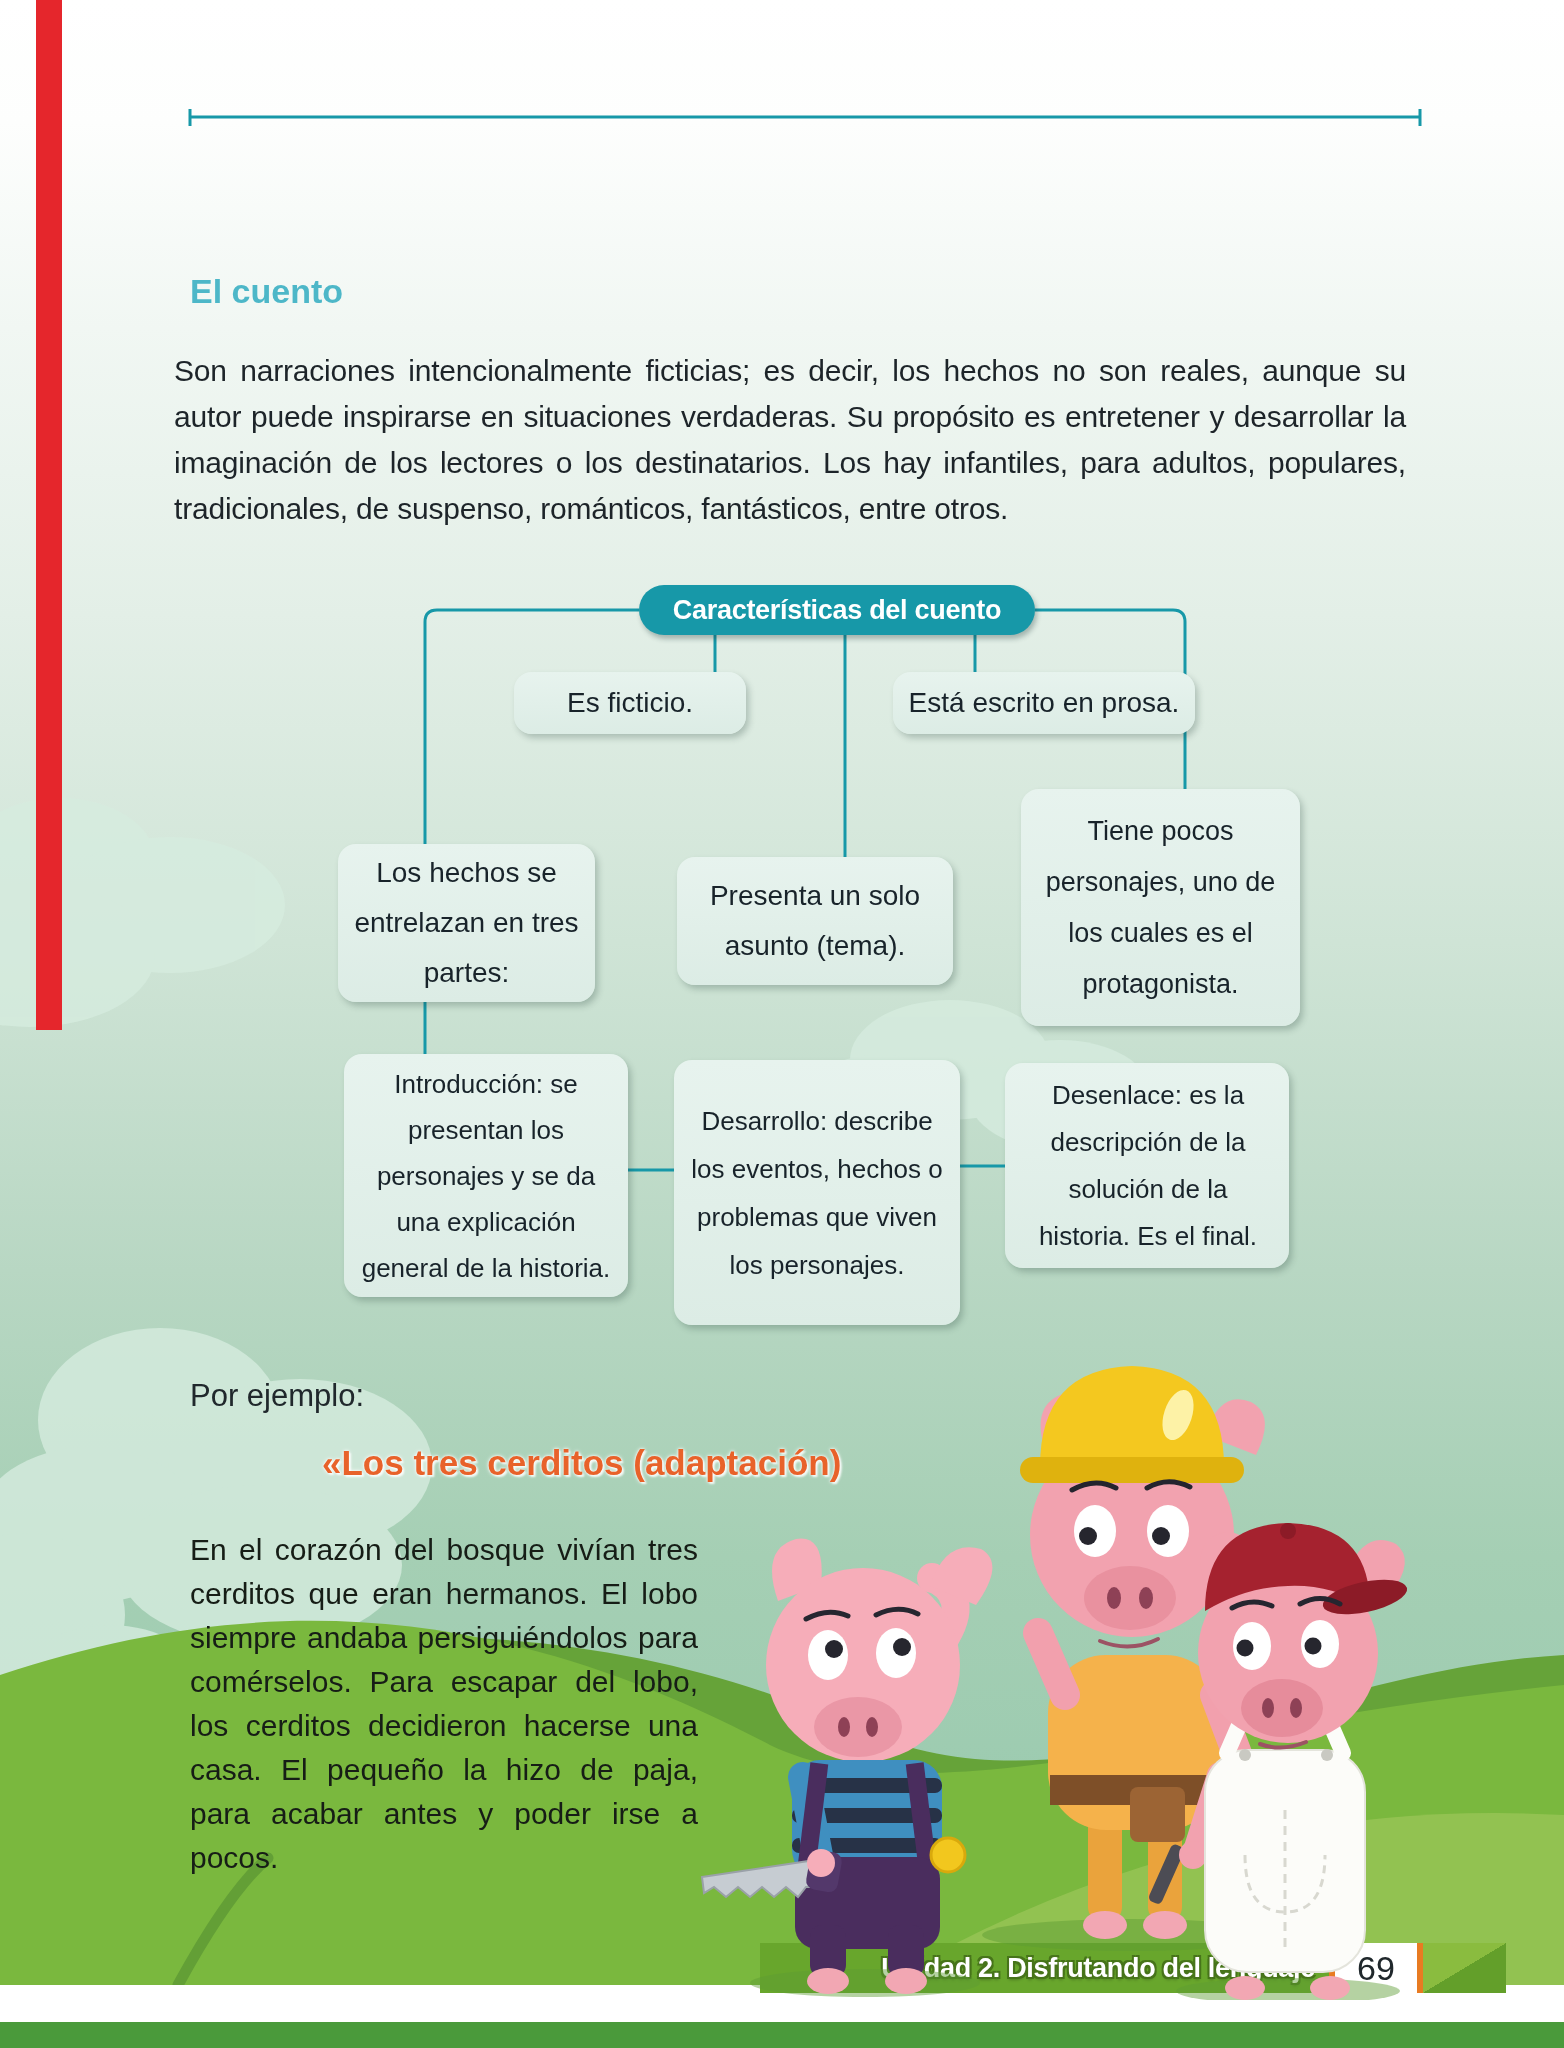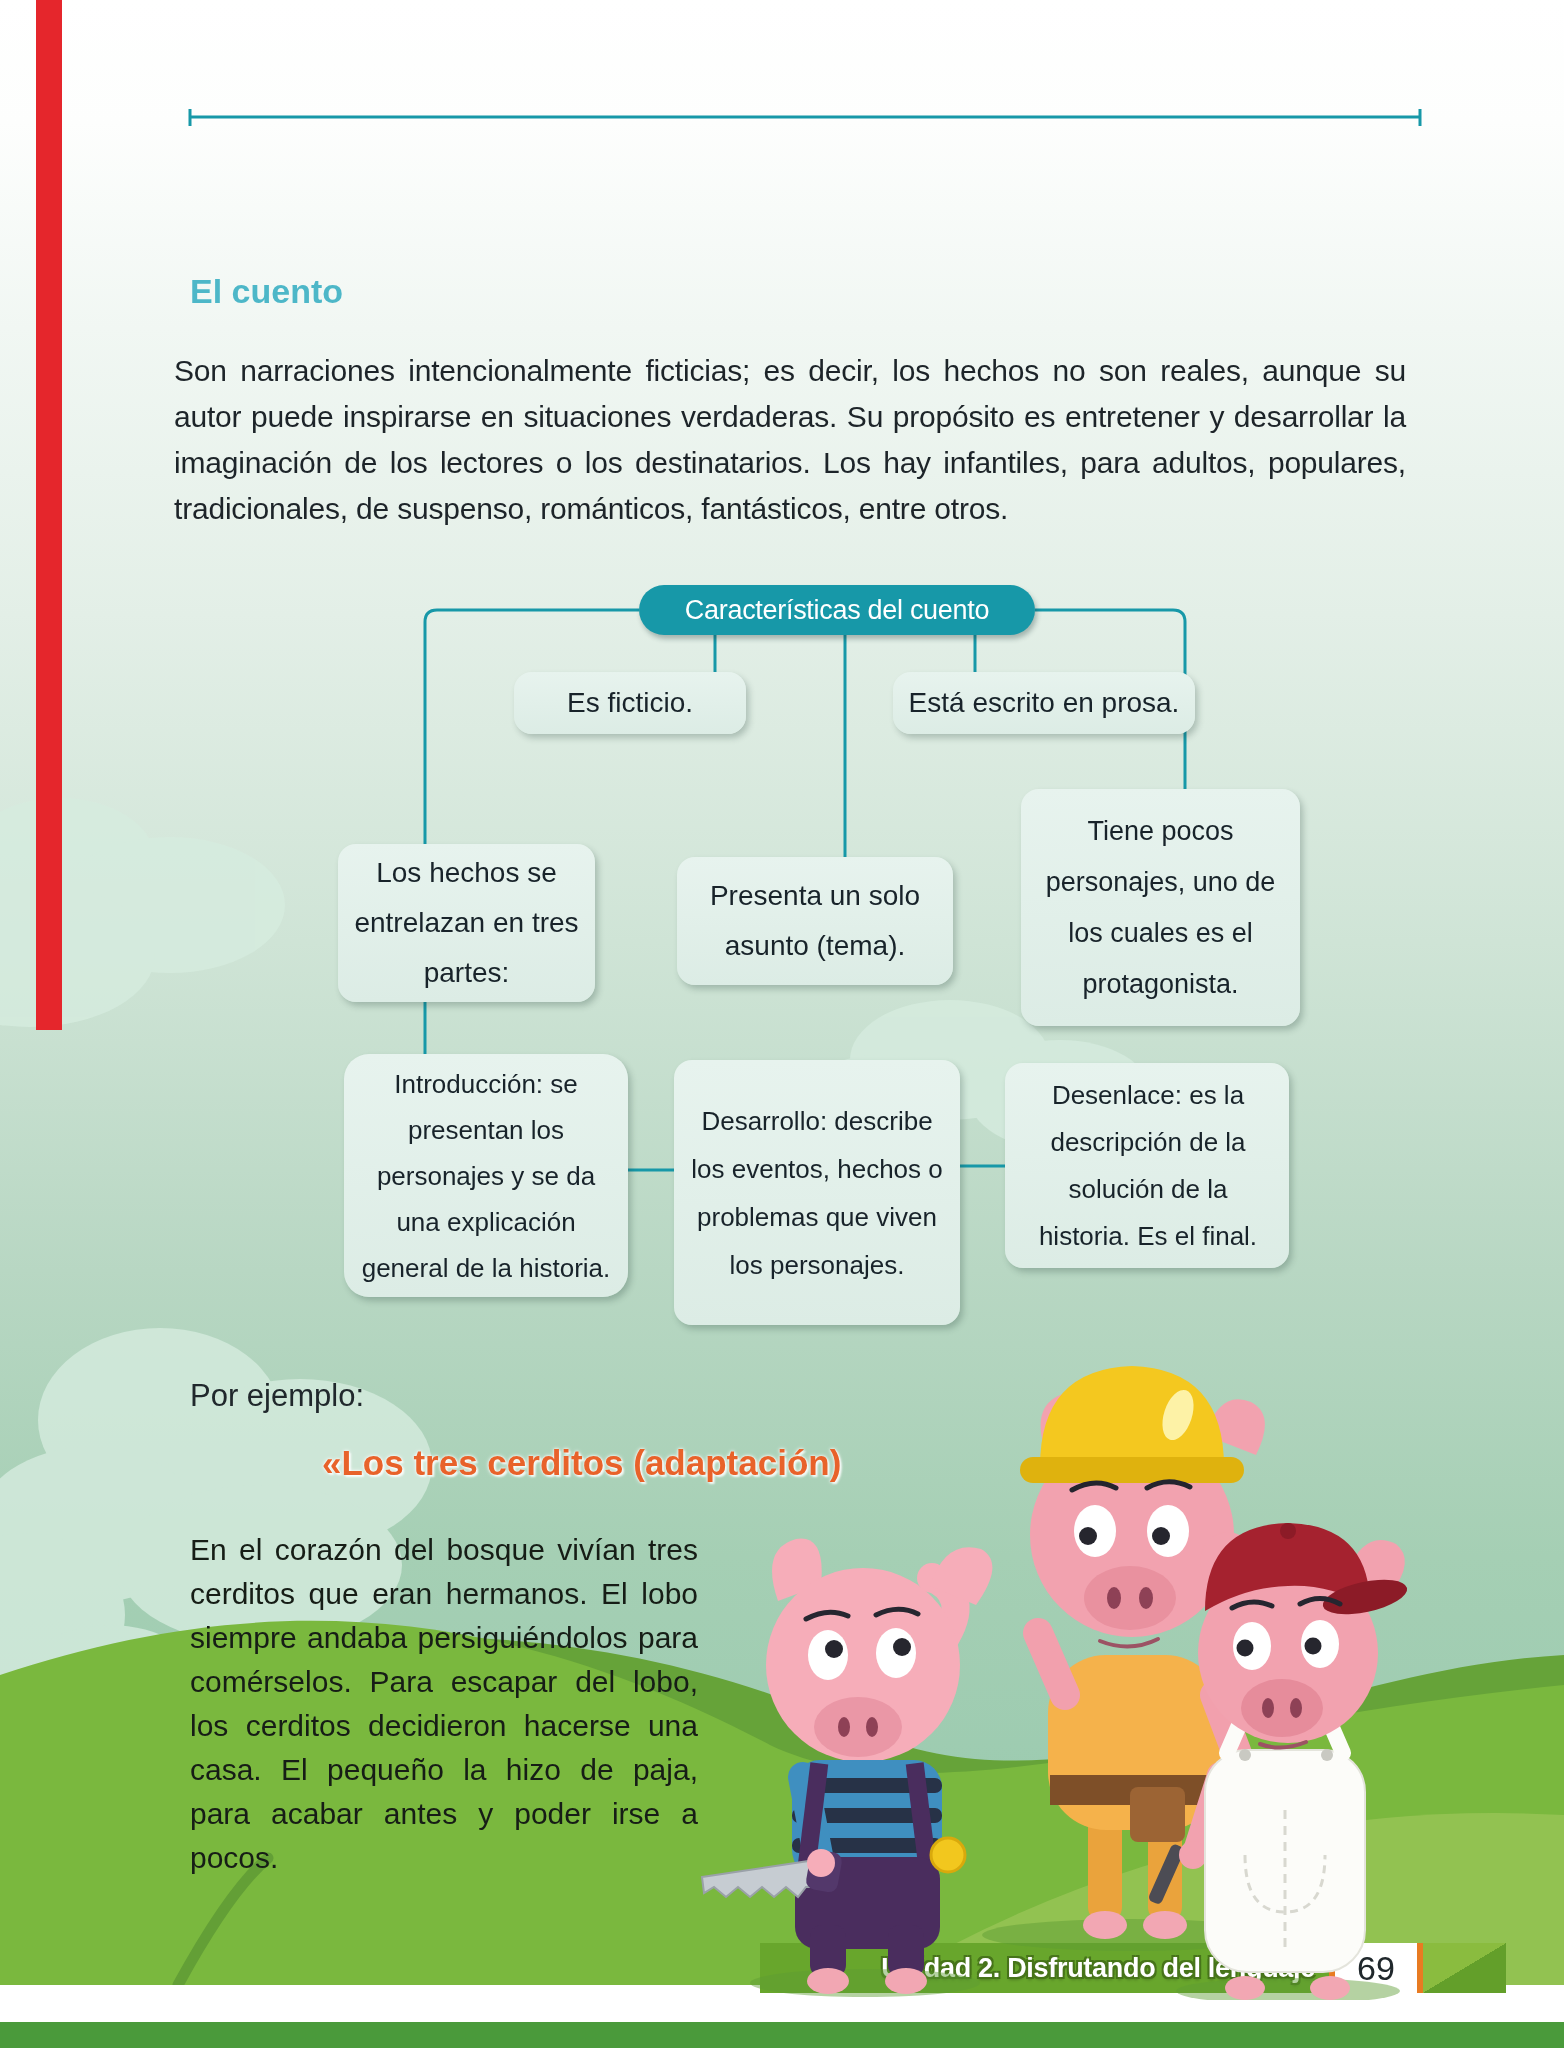--- a/index.html
+++ b/index.html
@@ -26,31 +26,31 @@
 
   .el-cuento{left:190px;top:272px;font-size:34px;font-weight:bold;color:#4db7c8;z-index:4;}
   .intro{left:174px;top:348px;width:1232px;font-size:30px;line-height:46px;color:#1d2429;
     text-align:justify;z-index:4;letter-spacing:-.2px;}
 
   
   svg.connect{left:0;top:0;width:1564px;height:2048px;z-index:3;pointer-events:none;}
   .pill{left:639px;top:585px;width:396px;height:50px;background:#1798a8;border-radius:26px;
     display:flex;align-items:center;justify-content:center;z-index:4;
     box-shadow:2px 4px 5px rgba(20,50,50,.3);}
-  .pill span{color:#fff;font-weight:normal;font-size:27px;letter-spacing:-.3px;}
+  .pill span{color:#fff;font-weight:bold;font-size:27px;letter-spacing:-.3px;}
   .dbox{background:linear-gradient(180deg,#e7f3ee,#dcece5);border-radius:18px;z-index:4;
     display:flex;align-items:center;justify-content:center;text-align:center;
     box-sizing:border-box;padding:8px 14px;color:#18232a;font-size:28px;
     box-shadow:3px 4px 6px rgba(30,60,50,.25);}
   .b-ficticio{left:514px;top:672px;width:232px;height:62px;}
   .b-prosa{left:893px;top:672px;width:302px;height:62px;}
   .b-hechos{left:338px;top:844px;width:257px;height:158px;line-height:50px;}
   .b-asunto{left:677px;top:857px;width:276px;height:128px;line-height:50px;}
   .b-pocos{left:1021px;top:789px;width:279px;height:237px;font-size:27px;line-height:51px;}
-  .b-intro{left:344px;top:1054px;width:284px;height:243px;font-size:26px;line-height:46px;border-radius:25px;}
+  .b-intro{left:344px;top:1054px;width:284px;height:243px;font-size:26px;line-height:46px;}
   .b-des{left:674px;top:1060px;width:286px;height:265px;font-size:26px;line-height:48px;}
   .b-desen{left:1005px;top:1063px;width:284px;height:205px;font-size:26px;line-height:47px;padding-left:16px;}
 
   
   .por-ejemplo{left:190px;top:1378px;font-size:31px;color:#20282c;z-index:4;}
   .story-title{left:322px;top:1443px;font-size:35px;font-weight:bold;color:#e8622a;z-index:4;
     text-shadow:0 0 2px #fff,0 0 4px rgba(255,255,255,.9),2px 2px 2px rgba(255,255,255,.8);}
   .story{left:190px;top:1528px;width:508px;font-size:30px;line-height:44px;color:#161d16;
     text-align:justify;z-index:4;}
 

